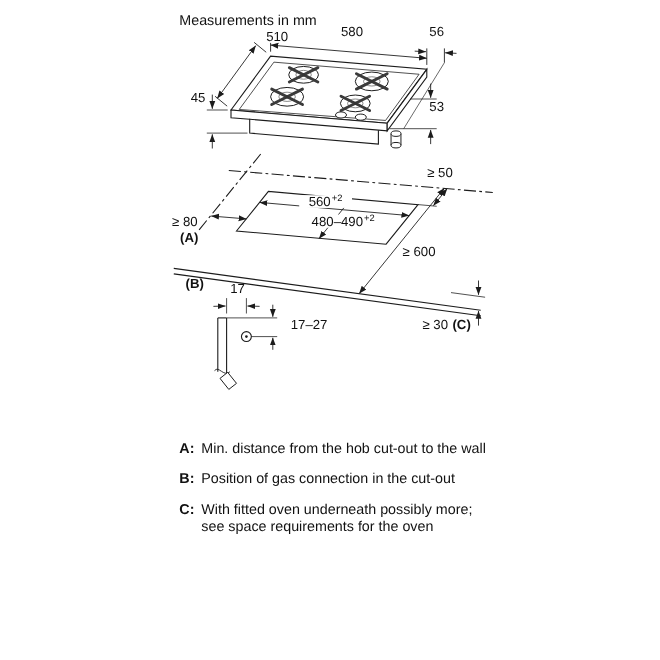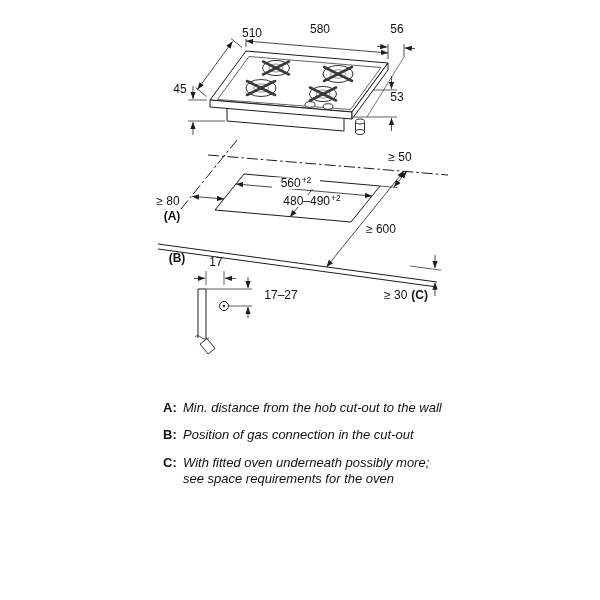--- a/index.html
+++ b/index.html
@@ -4,27 +4,28 @@
 <style>
   html,body{margin:0;padding:0;background:#fff;}
   .page{position:relative;width:600px;height:600px;background:#fff;overflow:hidden;
         font-family:"Liberation Sans",sans-serif;color:#111;}
   .title{position:absolute;left:163px;top:11px;font-size:13px;color:#111;}
   svg{position:absolute;left:0;top:0;}
   svg text{font-family:"Liberation Sans",sans-serif;font-size:12px;fill:#111;}
   .legend{position:absolute;left:163px;top:400px;width:282px;font-size:13px;line-height:1.26;}
   .legend-row{display:flex;margin-bottom:11px;}
   .legend-key{font-weight:bold;width:20px;flex:0 0 20px;}
-  .legend-text{flex:1;font-style:italic;}
+  .legend-text{flex:1;}
 </style>
 </head>
 <body>
 
 <div class="page">
 
+  <div class="title">Measurements in mm</div>
 
   <svg width="600" height="600" viewBox="0 0 600 600">
     <defs>
       <marker id="arw" viewBox="0 0 10 10" refX="9.8" refY="5" markerWidth="9" markerHeight="9" orient="auto-start-reverse">
           <path d="M0,1.3 L10,5 L0,8.7 Z" fill="#1c1c1c"></path>
         </marker>
     </defs>
 
     <g stroke="#1c1c1c" fill="none" stroke-width="1">
       <path d="M210,100 L246,51 L388,63 L352,112 Z" fill="#fff"></path>

